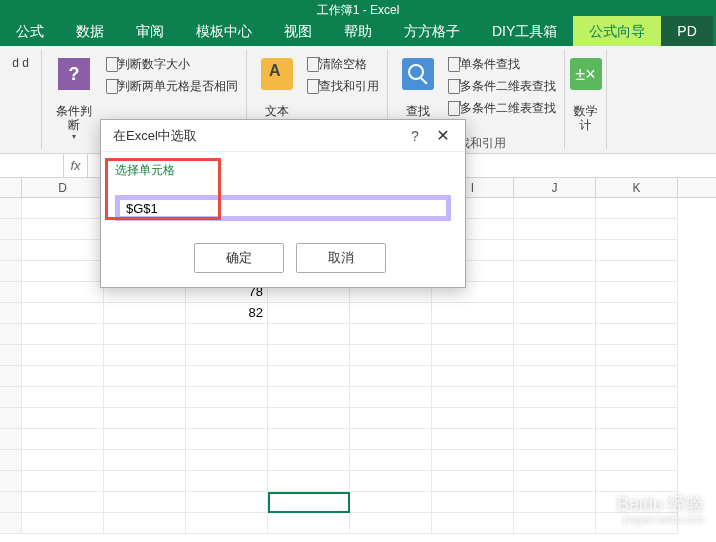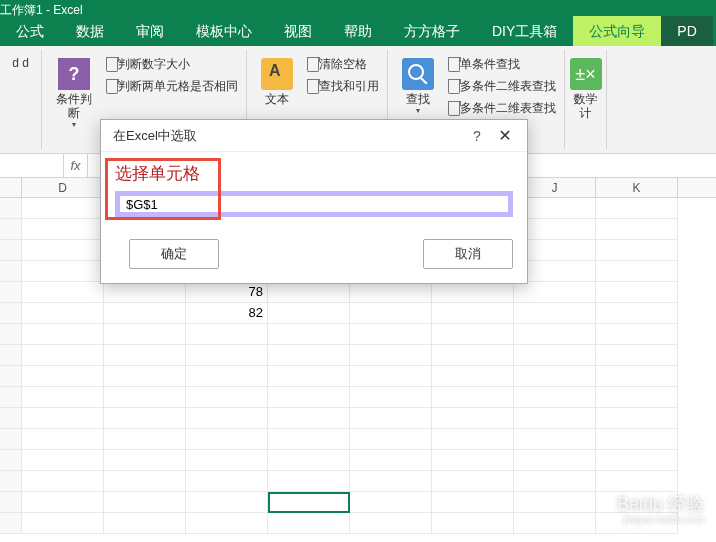--- a/index.html
+++ b/index.html
@@ -1,27 +1,27 @@
 <!DOCTYPE html>
 <html><head>
 <meta charset="utf-8">
 <style>
 *{margin:0;padding:0;box-sizing:border-box;font-family:"Microsoft YaHei",SimSun,sans-serif}
 body{width:716px;height:542px;overflow:hidden;background:#fff;position:relative;font-size:13px}
-.titlebar{height:16px;background:#0d8050;color:#fff;font-size:12px;padding-top:2px;overflow:hidden}
+.titlebar{height:16px;background:#0d8050;color:#fff;text-align:center;font-size:12px;padding-top:2px;overflow:hidden}
 .ribbon-tabs{height:30px;background:#0d8050;display:flex;align-items:center;color:#fff;font-size:14px}
 .tab{padding:0 16px;height:30px;line-height:30px;cursor:pointer}
 .tab.active{background:#bef264;color:#0d8050}
 .tab.pd{background:#1a5f3f}
 .ribbon{height:108px;background:#f3f3f3;border-bottom:1px solid #d4d4d4;display:flex;padding:4px 0}
 .ribbon-group{border-right:1px solid #d4d4d4;padding:4px 8px;display:flex;flex-direction:column;height:100%}
 .ribbon-group.narrow{width:42px;align-items:center;justify-content:flex-start;padding:4px 4px}
 .bigbtn{display:flex;flex-direction:column;align-items:center;padding:4px 6px;cursor:pointer}
 .bigbtn .ico{width:32px;height:32px;display:flex;align-items:center;justify-content:center;font-size:18px;color:#fff}
-.bigbtn .txt{font-size:12px;color:#333;margin-top:2px;line-height:14px;text-align:center}
+.bigbtn .txt{font-size:12px;color:#333;margin-top:14px;line-height:14px;text-align:center}
 .dropdown-arrow{font-size:8px;color:#555}
 .smallitem{display:flex;align-items:center;font-size:12px;color:#333;padding:2px 0;cursor:pointer;white-space:nowrap}
 .bookmark{width:12px;height:14px;border:1.5px solid #777;border-top:none;border-radius:0 0 2px 2px;position:relative}
 .bookmark:before{content:"";position:absolute;top:-1px;left:-1.5px;right:-1.5px;height:4px;border:1.5px solid #777;border-bottom:none}
 .qmark-box{width:32px;height:32px;background:#8b5fa8;display:flex;align-items:center;justify-content:center;color:#fff;font-size:20px;font-weight:bold}
 .txtbox-ico{width:32px;height:32px;background:#f4b942;border-radius:3px;position:relative}
 .txtbox-ico:before{content:"A";position:absolute;top:4px;left:8px;color:#444;font-weight:bold;font-size:16px}
 .search-ico{width:32px;height:32px;background:#4a90d9;border-radius:3px;position:relative;display:flex;align-items:center;justify-content:center}
 .search-ico:before{content:"";width:12px;height:12px;border:2px solid #fff;border-radius:50%;position:absolute;top:6px;left:6px}
 .search-ico:after{content:"";width:8px;height:2px;background:#fff;position:absolute;bottom:8px;right:6px;transform:rotate(45deg)}
@@ -34,29 +34,29 @@
 .fx{width:24px;text-align:center;font-style:italic;color:#666;border-right:1px solid #d4d4d4;height:100%;line-height:24px}
 .grid{position:relative;background:#fff}
 .colheads{display:flex;height:20px;background:#f8f8f8;border-bottom:1px solid #d4d4d4}
 .colheads .ch{width:82px;text-align:center;font-size:12px;color:#555;border-right:1px solid #d4d4d4;line-height:20px}
 .rows{}
 .row{display:flex;height:21px}
 .row .cell{width:82px;border-right:1px solid #e8e8e8;border-bottom:1px solid #e8e8e8;text-align:right;padding-right:4px;font-size:13px;line-height:20px}
 .selected-cell{position:absolute;border:2px solid #0d8050;background:#fff}
 .marching{position:absolute;border:2px dashed #0d8050}
 .red-box{position:absolute;border:3px solid #e74c3c;pointer-events:none}
-.dialog{position:absolute;top:119px;left:100px;width:428px;background:#fff;border:1px solid #aaa;box-shadow:0 4px 16px rgba(0,0,0,0.25);z-index:100}
+.dialog{position:absolute;top:119px;left:100px;width:366px;background:#fff;border:1px solid #aaa;box-shadow:0 4px 16px rgba(0,0,0,0.25);z-index:100}
 .dlg-title{height:32px;display:flex;align-items:center;padding:0 8px 0 12px;font-size:13px;color:#333;border-bottom:1px solid #eee}
 .dlg-title .t{flex:1}
 .dlg-title .help{width:28px;text-align:center;cursor:pointer;font-size:14px;color:#555}
 .dlg-title .close{width:28px;text-align:center;cursor:pointer;font-size:16px;color:#333}
 .dlg-body{padding:10px 14px 14px 14px}
-.dlg-label{font-size:17px;color:#b91c1c;margin-bottom:6px}
+.dlg-label{font-size:12px;color:#15803d;margin-bottom:16px}
 .dlg-input{width:100%;height:26px;border:5px solid #c4b5fd;padding:0 6px;font-size:13px;outline:none}
-.dlg-buttons{display:flex;justify-content:space-between;gap:12px;padding:8px 14px 14px 28px}
+.dlg-buttons{display:flex;justify-content:center;gap:12px;padding:8px 14px 14px 28px}
 .dlg-btn{width:90px;height:30px;border:1px solid #aaa;background:#fff;color:#333;font-size:13px;cursor:pointer;border-radius:2px}
 .watermark{position:absolute;right:12px;bottom:14px;color:rgba(255,255,255,0.7);font-size:18px;text-shadow:0 0 4px rgba(0,0,0,0.3);pointer-events:none;text-align:right;line-height:16px}
 .watermark .sub{font-size:10px;display:block}
 </style>
 </head>
 <body>
 
 <div class="titlebar"><span>工作簿1 - Excel</span></div>
 
 <div class="ribbon-tabs">

